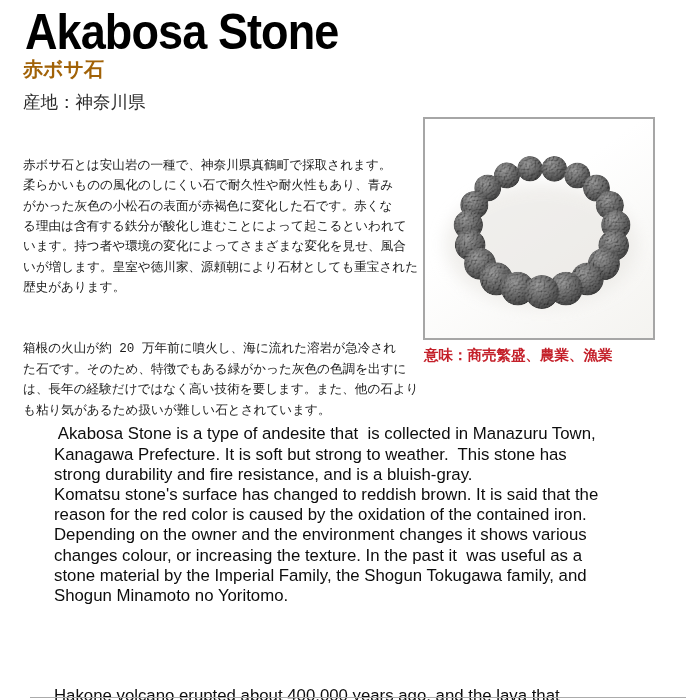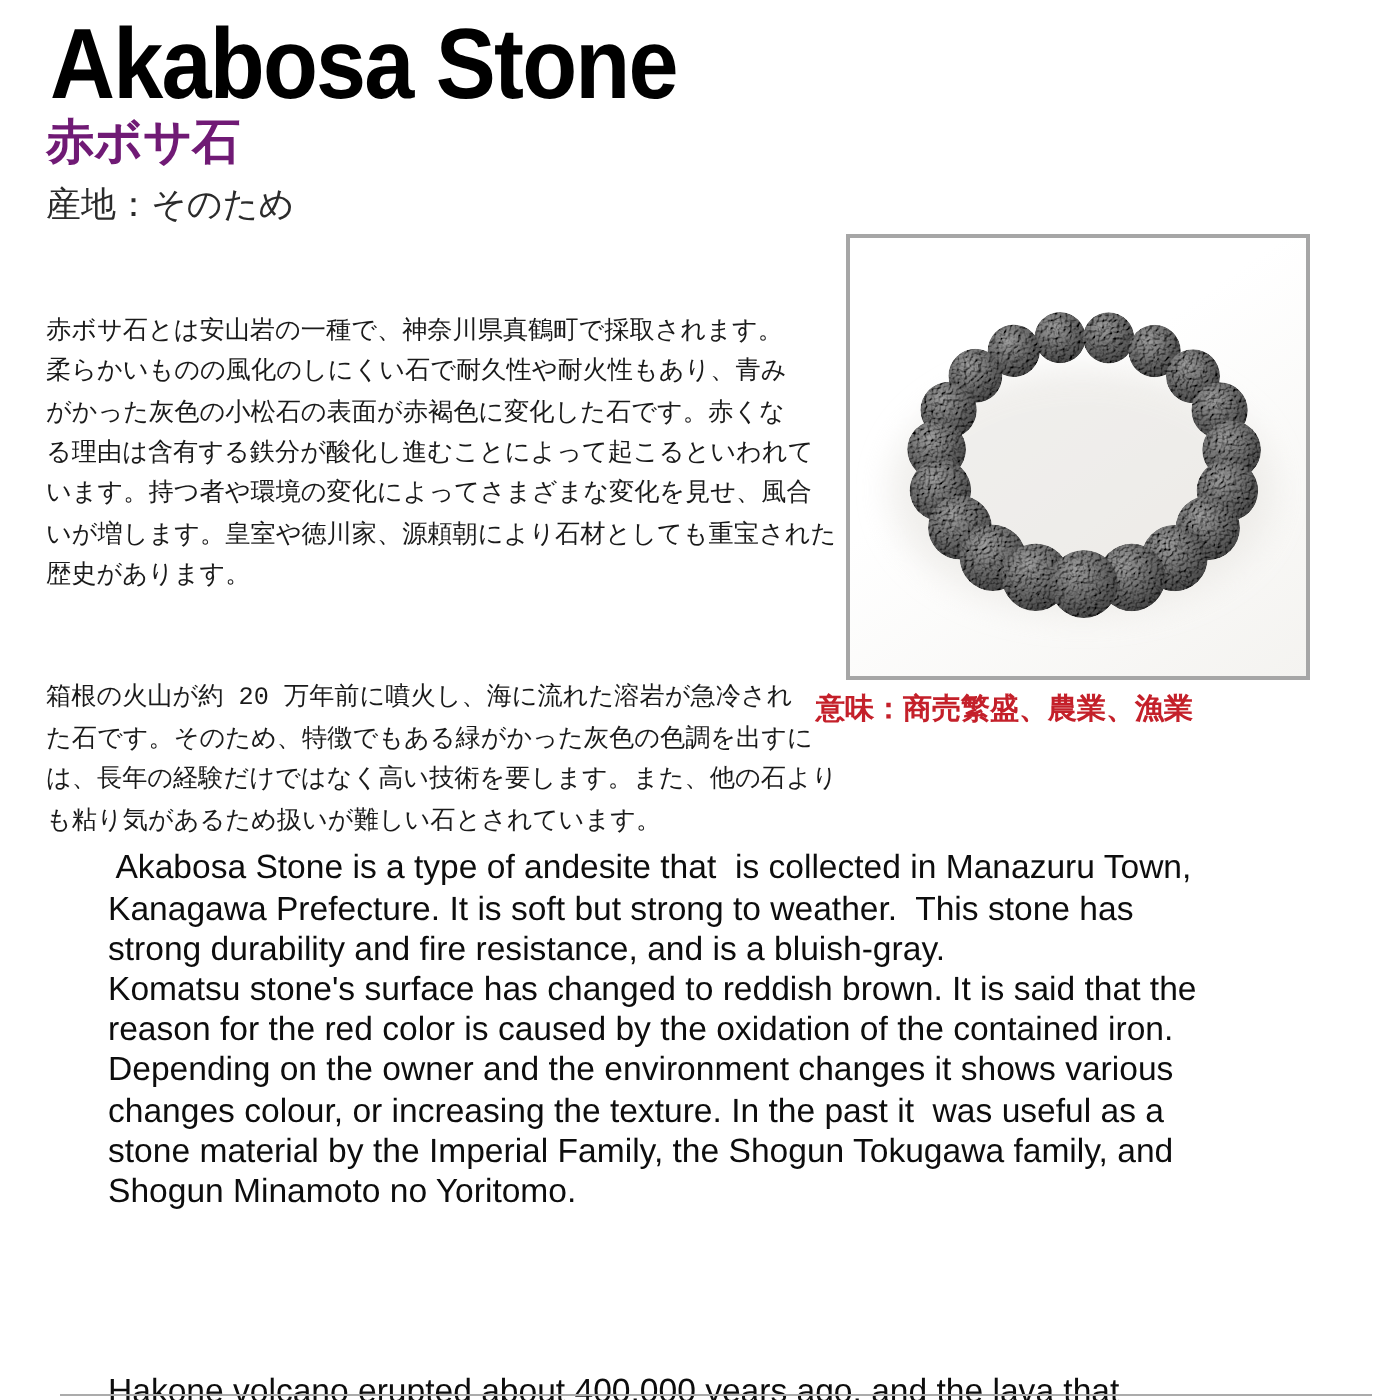--- a/index.html
+++ b/index.html
@@ -12,21 +12,21 @@
   .page { position:relative; width:700px; height:700px; background:#fff; overflow:hidden;padding-left:11px; }
 
   .title-en {
     position:absolute; left:25px; top:7px;
     font-size:50px; font-weight:bold; letter-spacing:-1px; line-height:1;
     transform:scaleX(0.9); transform-origin:0 0;
     color:#000; white-space:nowrap;
   }
   .title-ja {
     position:absolute; left:23px; top:58px;
-    font-size:24px; font-weight:bold; color:#701a75; line-height:1.15;
+    font-size:20px; font-weight:bold; color:#a16207; line-height:1.15;
     white-space:nowrap;
   }
   .origin {
     position:absolute; left:23px; top:92px;
     font-size:17.5px; color:#2b2b2b; line-height:1.2; white-space:nowrap;
   }
 
   .ja-desc {
     position:absolute; left:23px; top:115px; width:400px;
     font-size:12.6px; line-height:20.4px; color:#1a1a1a;
@@ -36,21 +36,21 @@
   .ja-desc p { margin:0; }
 
   .photo-frame {
     position:absolute; left:423px; top:117px; width:232px; height:223px;
     border:2px solid #a6a6a6;
     background:linear-gradient(145deg,#ffffff 40%,#f4f3f0 100%);
   }
   svg.photo { display:block; width:228px; height:219px; }
 
   .meaning {
-    position:absolute; left:408px; top:346px;
+    position:absolute; left:424px; top:346px;
     font-size:14.5px; font-weight:bold; line-height:1.25; white-space:nowrap;
   }
 
   .en-desc {
     position:absolute; left:42px; top:372px; width:650px;
     font-size:16.8px; line-height:20.2px; color:#0d0d0d;
     white-space:pre;
   }
   .en-desc p { margin:12px; }
   .en-desc p + p { margin-top:27px; }
@@ -60,21 +60,21 @@
     background:#ababab;
   }
 </style>
 </head>
 <body>
 
 <div class="page">
 
   <div class="title-en">Akabosa Stone</div>
   <div class="title-ja">赤ボサ石</div>
-  <div class="origin">産地：そのため</div>
+  <div class="origin">産地：神奈川県</div>
 
   <div class="ja-desc">
     <p>赤ボサ石とは安山岩の一種で、神奈川県真鶴町で採取されます。
 柔らかいものの風化のしにくい石で耐久性や耐火性もあり、青み
 がかった灰色の小松石の表面が赤褐色に変化した石です。赤くな
 る理由は含有する鉄分が酸化し進むことによって起こるといわれて
 います。持つ者や環境の変化によってさまざまな変化を見せ、風合
 いが増します。皇室や徳川家、源頼朝により石材としても重宝された
 歴史があります。</p>
     <p>箱根の火山が約 20 万年前に噴火し、海に流れた溶岩が急冷され

